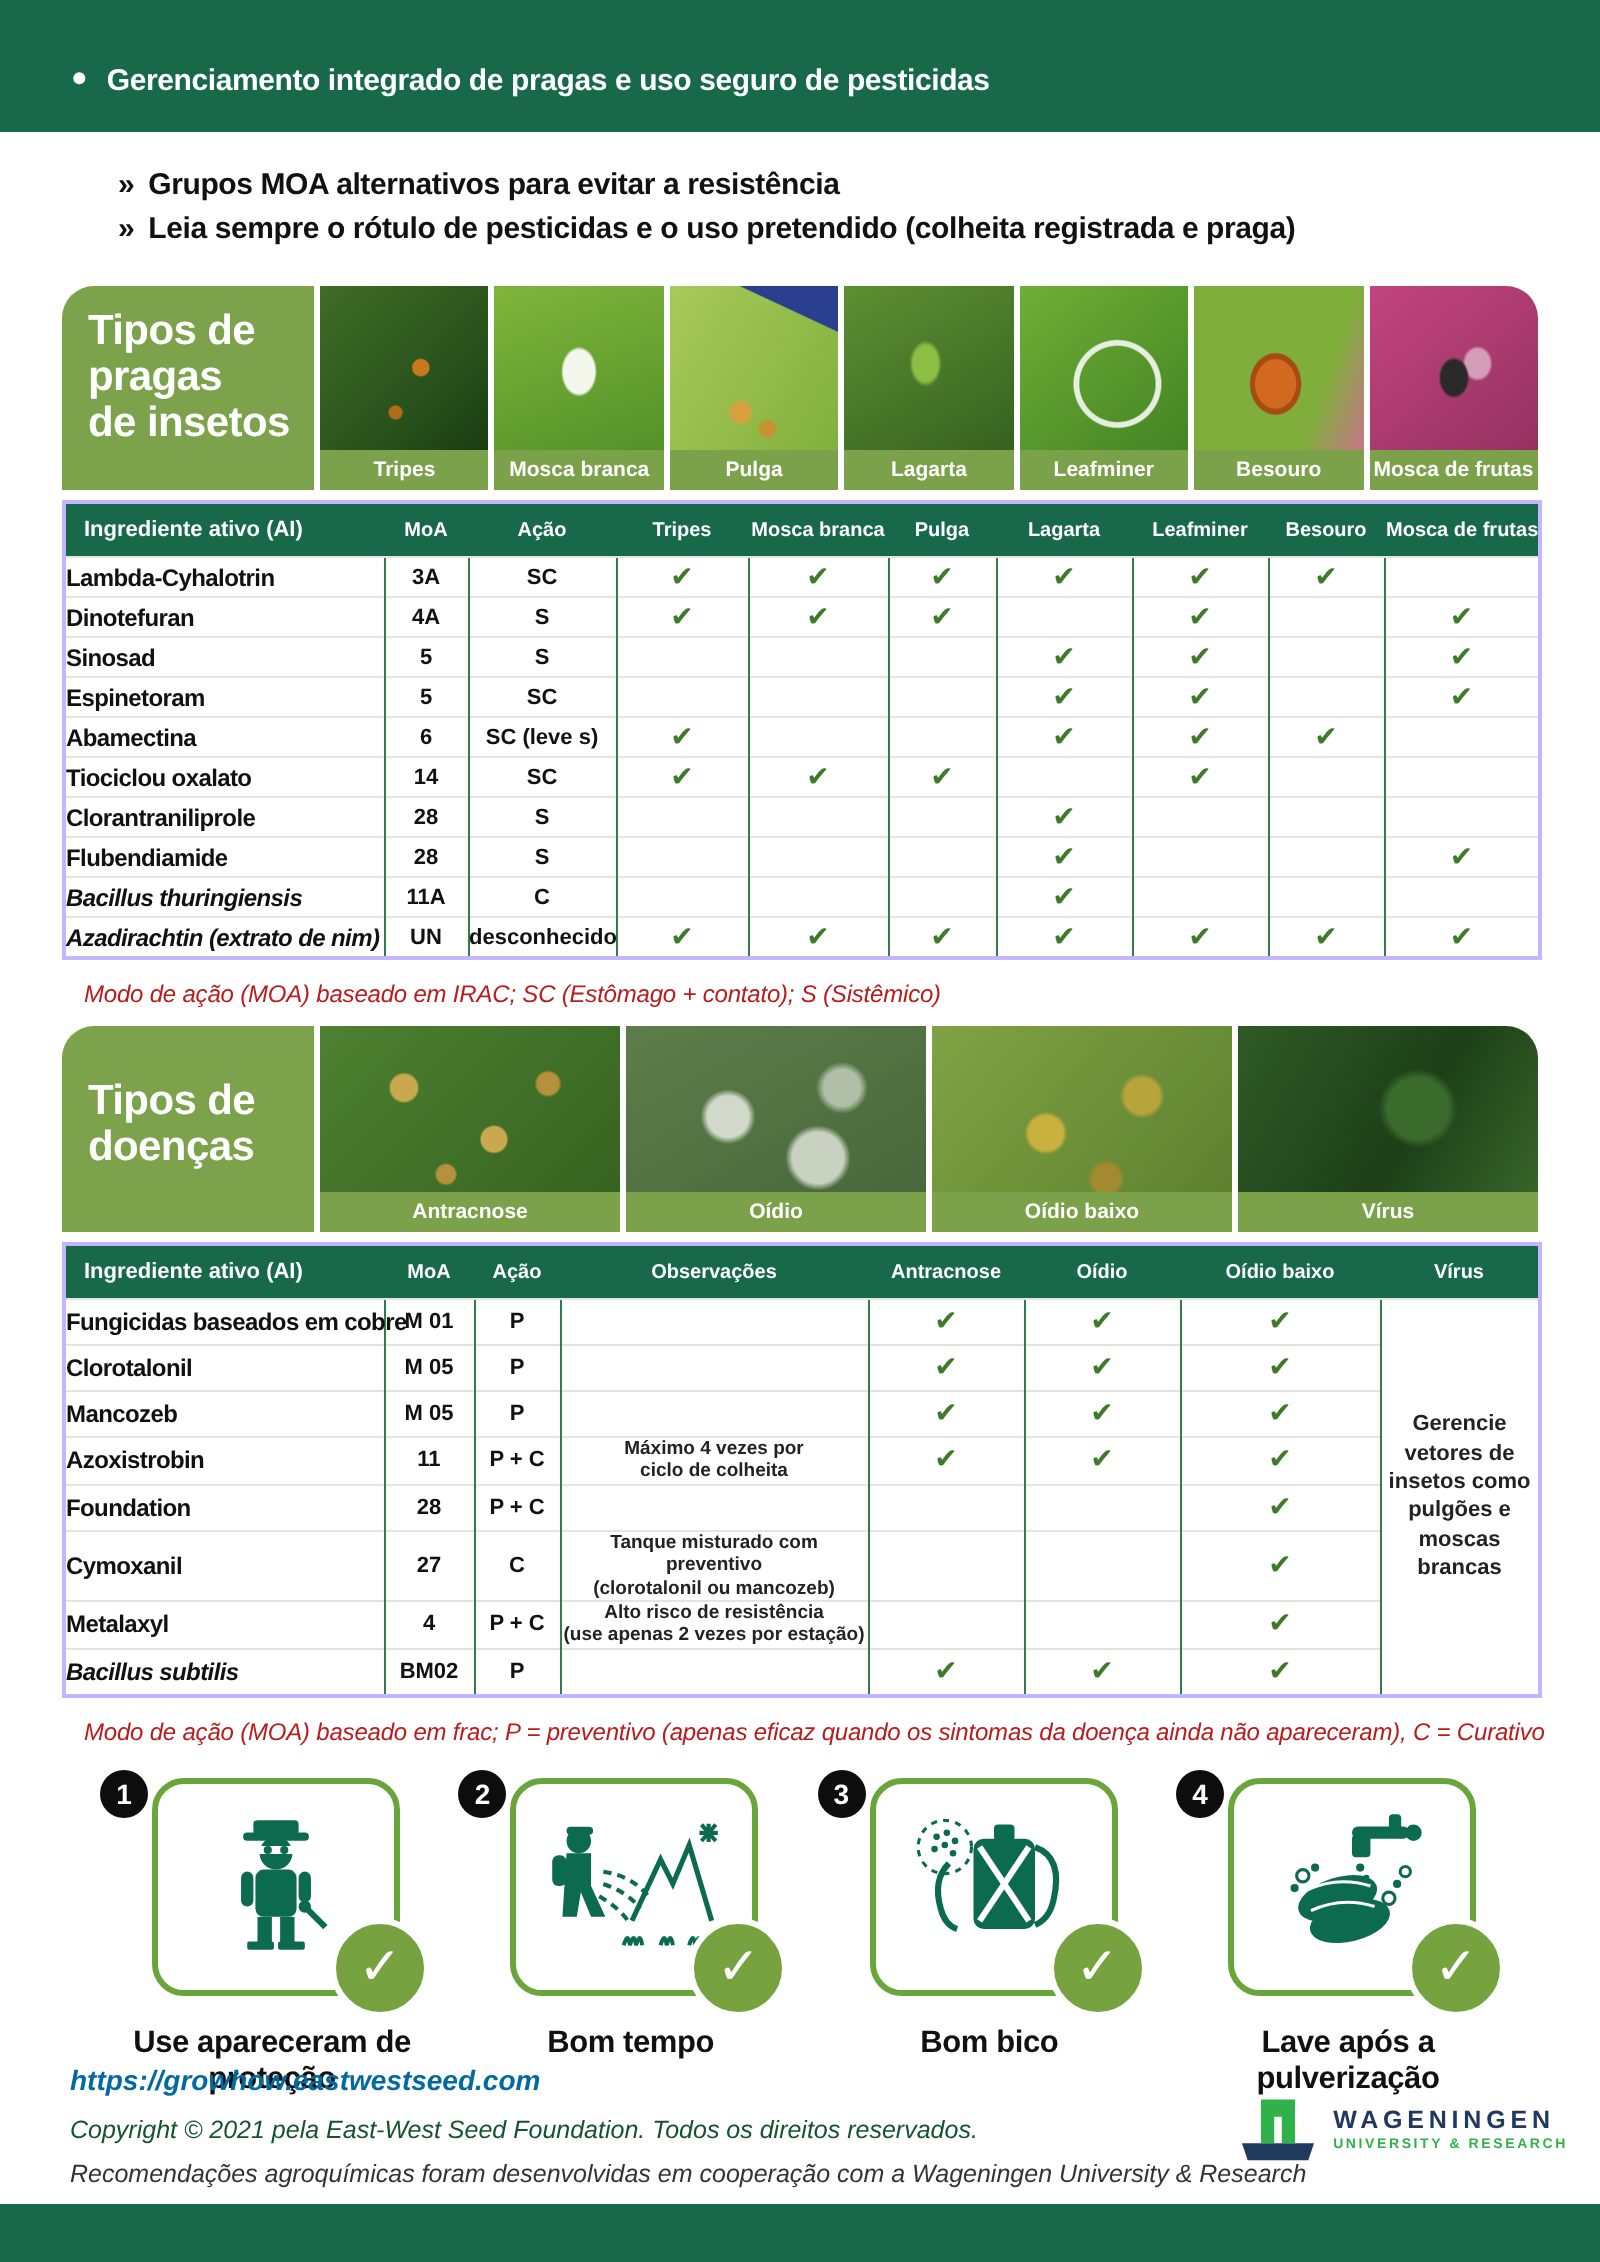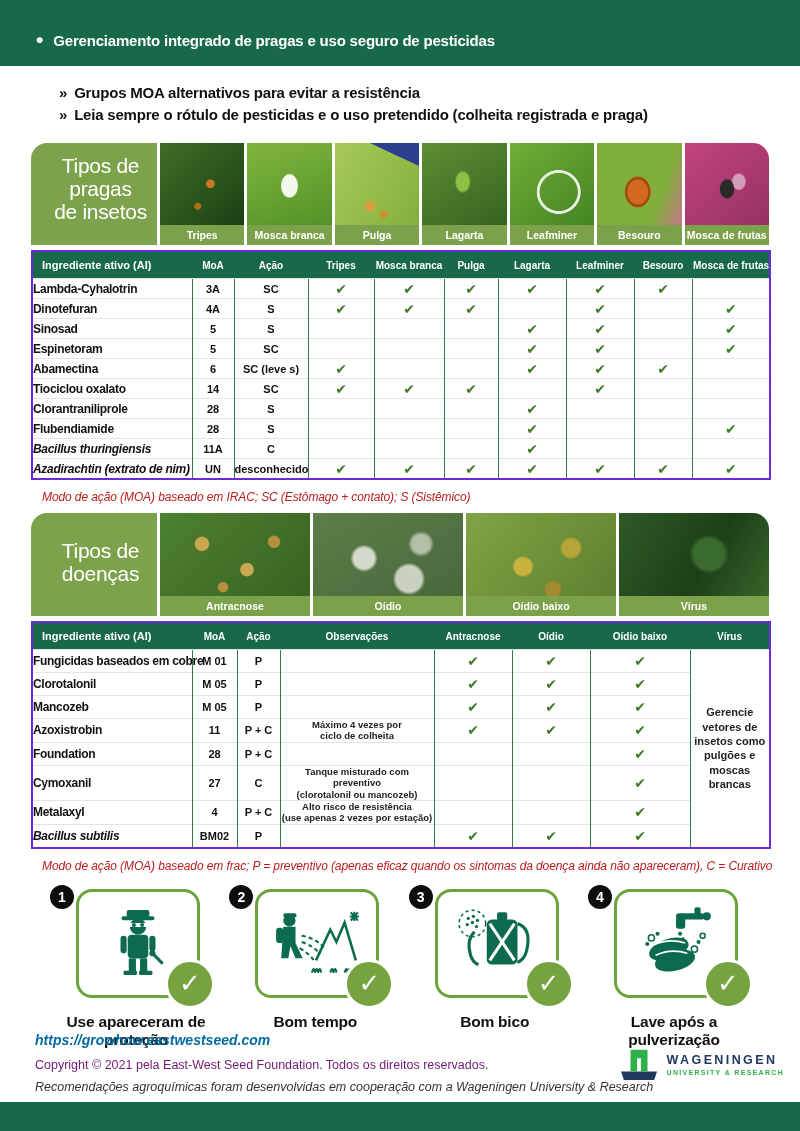--- a/index.html
+++ b/index.html
@@ -12,40 +12,40 @@
   .topbar .dot{color:#fff;font-size:21px;font-weight:bold;margin-right:10px;}
 
   
   .intro{margin:16px 0 0 59px;}
   .intro .line{font-size:15px;font-weight:bold;line-height:22px;letter-spacing:-.2px;}
   .intro .mark{margin-right:7px;}
 
   
   .strip{margin:17px 31px 0;height:102px;display:flex;gap:3px;}
   .strip-box{flex:0 0 126px;background:#7ca24c;border-radius:16px 0 0 0;color:#fff;
-             font-size:21px;font-weight:normal;line-height:1.1;padding:11px 0 11px 13px;box-sizing:border-box;letter-spacing:-.3px;text-align:center;}
+             font-size:21px;font-weight:bold;line-height:1.1;padding:11px 0 11px 13px;box-sizing:border-box;letter-spacing:-.3px;}
   .photo{flex:1;position:relative;overflow:hidden;}
   .photo:last-child{border-radius:0 16px 0 0;}
   .photo-label{position:absolute;left:0;right:0;bottom:0;height:20px;background:#7ba24a;color:#fff;
                font-size:10.5px;font-weight:bold;display:flex;align-items:center;justify-content:center;white-space:nowrap;}
   
   .ph-tripes{background:radial-gradient(circle at 60% 40%,#c8791f 0 5%,transparent 6%),radial-gradient(circle at 45% 62%,#b06a18 0 4%,transparent 5%),linear-gradient(135deg,#3f6d26,#27501b 60%,#16350f);}
   .ph-mosca-branca{background:radial-gradient(ellipse at 50% 42%,#f4f7ec 0 13%,transparent 15%),linear-gradient(160deg,#7fb53b,#4c8c26);}
   .ph-pulga{background:linear-gradient(205deg,#2b3f8f 0 16%,transparent 16.5%),radial-gradient(circle at 42% 62%,#d7a03c 0 6%,transparent 8%),radial-gradient(circle at 58% 70%,#c8922f 0 4%,transparent 6%),linear-gradient(120deg,#a8c95a,#7fae3a);}
   .ph-lagarta{background:radial-gradient(ellipse at 48% 38%,#8cbf44 0 10%,transparent 13%),linear-gradient(150deg,#5d8f33,#2f5c1d);}
   .ph-leafminer{background:radial-gradient(circle at 58% 48%,transparent 0 26%,rgba(255,255,255,.85) 27% 30%,transparent 31%),linear-gradient(140deg,#6fae35,#3f7f22);}
   .ph-besouro{background:radial-gradient(ellipse at 48% 48%,#d2691e 0 16%,#a34d12 17% 20%,transparent 21%),linear-gradient(110deg,#7fae3a 0 68%,#d66a9a);}
   .ph-mosca-frutas{background:radial-gradient(ellipse at 50% 45%,#2a2a2a 0 11%,transparent 13%),radial-gradient(ellipse at 64% 38%,rgba(255,255,255,.5) 0 8%,transparent 10%),linear-gradient(140deg,#c2447e,#8f2f5e);}
   .ph-antracnose{background:radial-gradient(circle at 28% 30%,#caa84f 0 5%,transparent 6%),radial-gradient(circle at 58% 55%,#caa84f 0 6%,transparent 7%),radial-gradient(circle at 76% 28%,#b5913d 0 4%,transparent 5%),radial-gradient(circle at 42% 72%,#b5913d 0 4%,transparent 5%),linear-gradient(135deg,#4d8030,#35611f);}
   .ph-oidio{background:radial-gradient(circle at 34% 44%,rgba(242,242,236,.8) 0 9%,transparent 12%),radial-gradient(circle at 64% 64%,rgba(242,242,236,.75) 0 11%,transparent 14%),radial-gradient(circle at 72% 30%,rgba(242,242,236,.6) 0 7%,transparent 10%),linear-gradient(150deg,#5d7d4a,#46663a);}
   .ph-oidio-baixo{background:radial-gradient(circle at 38% 52%,#c9b13e 0 8%,transparent 10%),radial-gradient(circle at 70% 34%,#b8a53a 0 7%,transparent 9%),radial-gradient(circle at 58% 74%,#a38a2e 0 6%,transparent 8%),linear-gradient(130deg,#7fa344,#5c7e2e);}
   .ph-virus{background:radial-gradient(circle at 60% 40%,#3a6a2c 0 14%,transparent 18%),linear-gradient(120deg,#2f5a26,#1d3f18 55%,#3a6a2c);}
 
   
-  table.tbl{margin:5px 31px 0;border-collapse:collapse;width:738px;border:2px solid #6d28d9;table-layout:fixed;}
+  table.tbl{margin:5px 31px 0;border-collapse:collapse;width:738px;border:2px solid #c4b5fd;table-layout:fixed;}
   .tbl thead th{background:#17694a;color:#fff;font-size:10px;font-weight:bold;height:26px;padding:0 1px;white-space:nowrap;overflow:hidden;}
   .tbl thead th.h-name{font-size:11px;text-align:left;padding-left:9px;}
   .tbl tbody td{border-left:1px solid #35794f;border-top:1px solid #e4e4e0;height:19px;padding:0;background:#fff;}
   .tbl tbody tr td:first-child{border-left:none;}
   .tbl2 tbody td{height:22px;}
   td.c-name{font-weight:bold;font-size:12px;letter-spacing:-.3px;text-align:left;padding-left:8px;white-space:nowrap;}
   td.c-name.italic{font-style:italic;}
   td.c-mid{font-weight:bold;font-size:11px;text-align:center;white-space:nowrap;}
   td.c-chk{text-align:center;}
   td.c-obs{font-weight:bold;font-size:9.5px;text-align:center;line-height:1.2;white-space:pre-line;color:#222;}
@@ -61,21 +61,21 @@
               font-weight:bold;font-size:14px;display:flex;align-items:center;justify-content:center;}
   .step-box{width:118px;height:103px;border:3px solid #6aa53c;border-radius:16px;margin-left:14px;position:relative;
             display:flex;align-items:center;justify-content:center;background:#fff;}
   .step-check{position:absolute;right:-18px;bottom:-14px;width:44px;height:44px;border-radius:50%;background:#76a23f;
               border:3px solid #fff;color:#fff;display:flex;align-items:center;justify-content:center;
               font-size:26px;font-weight:bold;}
   .step-label{margin-top:15px;margin-left:10px;font-weight:bold;font-size:15.5px;text-align:center;line-height:1.15;width:170px;letter-spacing:-.2px;}
 
   
   .f-url{position:absolute;left:35px;top:1032px;font-weight:bold;font-style:italic;font-size:14px;color:#0369a1;}
-  .f-copy{position:absolute;left:35px;top:1058px;font-size:12.5px;color:#701a75;}
+  .f-copy{position:absolute;left:35px;top:1058px;font-style:italic;font-size:12.5px;color:#14532d;}
   .f-rec{position:absolute;left:35px;top:1080px;font-style:italic;font-size:12.5px;color:#333;}
   .logo{position:absolute;right:16px;top:1046px;display:flex;align-items:center;gap:8px;}
   .logo-text .l1{color:#20395f;font-size:12.5px;font-weight:bold;letter-spacing:2.4px;}
   .logo-text .l2{color:#2fb24a;font-size:7px;font-weight:bold;letter-spacing:1.3px;margin-top:2px;}
   .bottombar{position:absolute;left:0;right:0;bottom:0;height:29px;background:#17694a;}
 </style>
 </head>
 <body>
 
 <div class="page">

